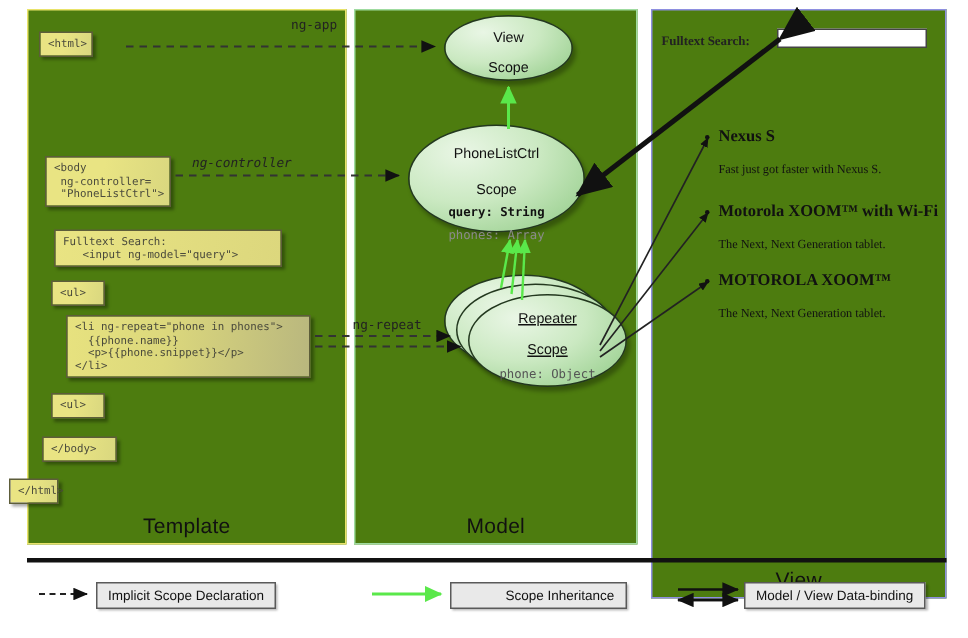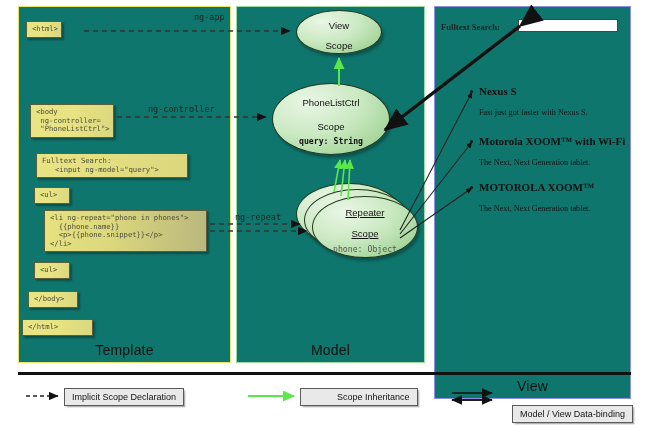--- a/index.html
+++ b/index.html
@@ -1,20 +1,20 @@
 <!DOCTYPE html>
 <html><head>
 <meta charset="utf-8">
 <style>
   html,body{margin:0;padding:0;background:#fff;}
   body{width:645px;height:425px;position:relative;overflow:hidden;
        font-family:"Liberation Sans",sans-serif;}
 
   
-  .panel{position:absolute;background:#0f766e;box-sizing:border-box;}
+  .panel{position:absolute;background:#4d7c0f;box-sizing:border-box;}
   #panel-template{left:18px;  top:6px;  width:213px; height:357px; border:1.5px solid #e9e36a;}
   #panel-model   {left:236px; top:6px;  width:189px; height:357px; border:1.5px solid #9fdba0;}
   #panel-view    {left:434px; top:6px;  width:197px; height:393px; border:1.5px solid #8e8fe0;}
 
   .panel-label{position:absolute;bottom:4px;left:0;width:100%;text-align:center;
                font-size:14px;color:#111;letter-spacing:.2px;}
 
   
   .codebox{position:absolute;box-sizing:border-box;
            border:1.2px solid #5d5d3a;
@@ -26,21 +26,21 @@
   .codebox.grad{background:linear-gradient(95deg,#e7e27f 0%,#dcd87c 40%,#b9b77e 100%);}
 
   #tag-html   {left:26px; top:21px;  width:36px;}
   #tag-body   {left:30px; top:104px; width:84px;}
   #tag-search {left:36px; top:153px; width:152px;
                background:linear-gradient(100deg,#e9e483,#dcd77d);}
   #tag-ul1    {left:34px; top:187px; width:36px;}
   #tag-li     {left:44px; top:210px; width:163px;}
   #tag-ul2    {left:34px; top:262px; width:36px;}
   #tag-bodyc  {left:28px; top:291px; width:50px;}
-  #tag-htmlc  {left:22px; top:319px; width:71px;}
+  #tag-htmlc  {left:6px; top:319px; width:33px;}
 
   
   .scope{position:absolute;border:1.3px solid #23381f;border-radius:50%;
          background:radial-gradient(ellipse at 30% 25%,#e9f6e5 0%,#cbe9c2 45%,#8fca84 100%);
          box-shadow:2px 3px 3px rgba(0,0,0,.3);
          text-align:center;color:#111;box-sizing:border-box;}
   .scope .ttl{font-size:9.5px;line-height:11px;}
   .scope .prop{font-family:"DejaVu Sans Mono","Liberation Mono",monospace;
                font-size:8.2px;line-height:9.6px;}
   .scope .prop.b{font-weight:bold;color:#111;}
@@ -70,31 +70,31 @@
   .v-snip {font-size:8.2px;}
   .v-bullet{position:absolute;width:3px;height:3px;border-radius:50%;background:#111;}
 
   
   svg.overlay{position:absolute;left:0;top:0;width:645px;height:425px;
               pointer-events:none;overflow:visible;}
 
   .lbl{position:absolute;font-family:"DejaVu Sans Mono","Liberation Mono",monospace;
        font-size:8.5px;color:#222;}
   #lbl-ngapp{left:166px;top:12px;margin-left:28px;}
-  #lbl-ngctrl{left:148px;top:104px;}
+  #lbl-ngctrl{left:128px;top:104px;font-style:italic;}
   #lbl-ngrep{left:235px;top:212px;}
 
   
   #legend-rule{position:absolute;left:18px;top:372px;width:613px;height:2.5px;background:#111;}
   .lg-box{position:absolute;box-sizing:border-box;border:1.2px solid #5a5a5a;
           background:#e9e9e9;box-shadow:1.5px 1.5px 1.5px rgba(0,0,0,.3);
           font-size:9px;color:#111;padding:3px 7px;white-space:nowrap;}
   #lg-box-1{left:64px; top:388px;}
   #lg-box-2{left:300px;top:388px;padding-left:36px;}
-  #lg-box-3{left:512px;top:388px;margin-top:17px;}
+  #lg-box-3{left:496px;top:388px;}
 </style>
 </head>
 <body>
 
 <div class="panel" id="panel-template">
   <div class="panel-label">Template</div>
 </div>
 <div class="panel" id="panel-model">
   <div class="panel-label">Model</div>
 </div>
@@ -119,20 +119,21 @@
 
 <div class="scope" id="scope-root">
   <div class="ttl">View</div>
   <div class="ttl">Scope</div>
 </div>
 
 <div class="scope" id="scope-ctrl">
   <div class="ttl">PhoneListCtrl</div>
   <div class="ttl">Scope</div>
   <div class="prop b">query: String</div>
+  <div class="prop g">phones: Array</div>
 </div>
 
 <div class="scope" id="scope-rep3"></div>
 <div class="scope" id="scope-rep2"></div>
 <div class="scope" id="scope-rep1">
   <div class="ttl">Repeater</div>
   <div class="ttl">Scope</div>
   <div class="prop">phone: Object</div>
 </div>
 

